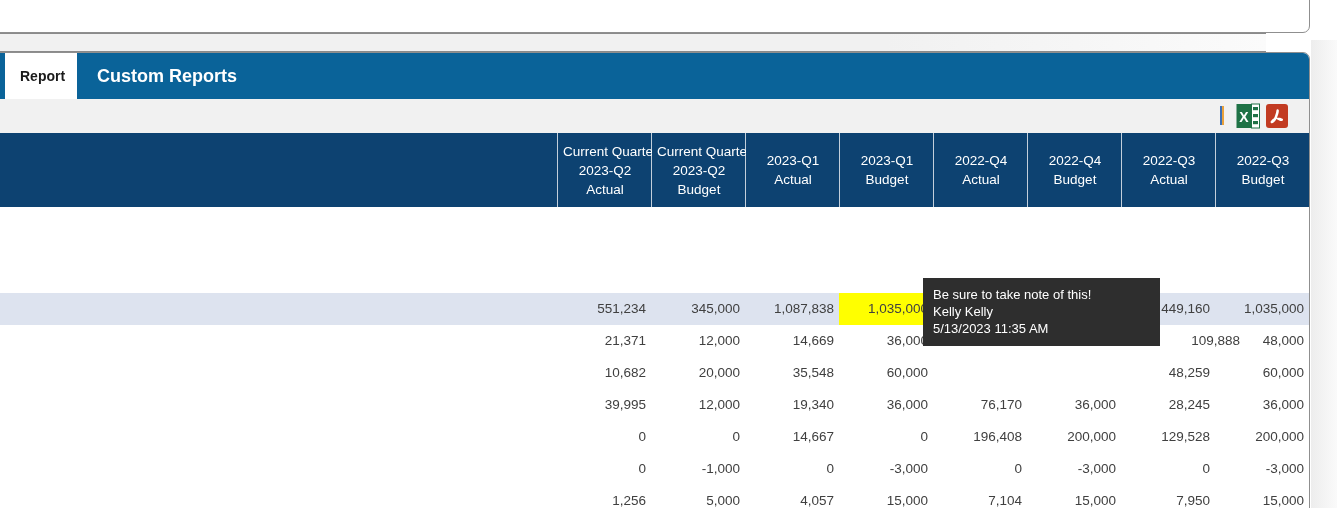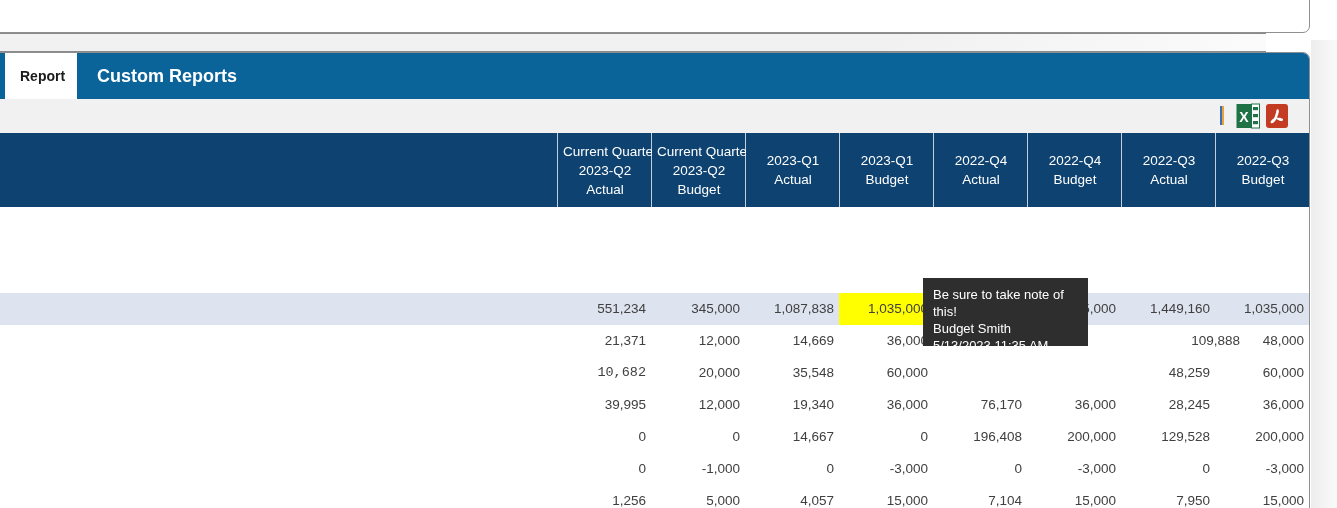--- a/index.html
+++ b/index.html
@@ -48,21 +48,21 @@
 
   
   #grid-body { left:0; top:154px; width:100%; height:306px; background:#fff; }
   .grow { position:absolute; left:0; width:1310px; height:32px; }
   .grow.band { background:#dde3ef; }
   .gcell { position:absolute; top:0; height:32px; width:94px; text-align:right;
            padding-right:5px; font-size:13.5px; color:#404040; line-height:32px; }
   .gcell.hl { background:#ffff00; }
 
   
-  #cell-tooltip { left:923px; top:278px; width:165px; height:68px; background:#2e2e2e;
+  #cell-tooltip { left:923px; top:278px; width:237px; height:68px; background:#2e2e2e;
                   color:#fff; font-size:13px; line-height:17px; padding:8px 10px; z-index:5; }
 </style>
 </head>
 <body>
 
 <div id="upper-panel" class="abs"></div>
 <div id="upper-strip" class="abs"></div>
 <div id="right-gutter" class="abs"></div>
 
 <div id="main-card" class="abs">
@@ -146,21 +146,21 @@
         <div class="gcell" style="left: 558px;">21,371</div>
         <div class="gcell" style="left: 652px;">12,000</div>
         <div class="gcell" style="left: 746px;">14,669</div>
         <div class="gcell" style="left: 840px;">36,000</div>
         <div class="gcell" style="left: 934px;"></div>
         <div class="gcell" style="left: 1028px;"></div>
         <div class="gcell" style="left: 1152px;">109,888</div>
         <div class="gcell" style="left: 1216px;">48,000</div>
       </div>
       <div class="grow" style="top: 150px;">
-        <div class="gcell" style="left: 558px; font-family: Liberation Mono, monospace;">10,682</div>
+        <div class="gcell" style="left: 558px;">10,682</div>
         <div class="gcell" style="left: 652px;">20,000</div>
         <div class="gcell" style="left: 746px;">35,548</div>
         <div class="gcell" style="left: 840px;">60,000</div>
         <div class="gcell" style="left: 934px;"></div>
         <div class="gcell" style="left: 1028px;"></div>
         <div class="gcell" style="left: 1122px;">48,259</div>
         <div class="gcell" style="left: 1216px;">60,000</div>
       </div>
       <div class="grow" style="top: 182px;">
         <div class="gcell" style="left: 558px;">39,995</div>
@@ -200,15 +200,15 @@
         <div class="gcell" style="left: 934px;">7,104</div>
         <div class="gcell" style="left: 1028px;">15,000</div>
         <div class="gcell" style="left: 1122px;">7,950</div>
         <div class="gcell" style="left: 1216px;">15,000</div>
       </div>
     </div>
 </div>
 
 <div id="cell-tooltip" class="abs">
   <div>Be sure to take note of this!</div>
-  <div>Budget Smith</div>
+  <div>Kelly Kelly</div>
   <div>5/13/2023 11:35 AM</div>
 </div>
 
 </body></html>

